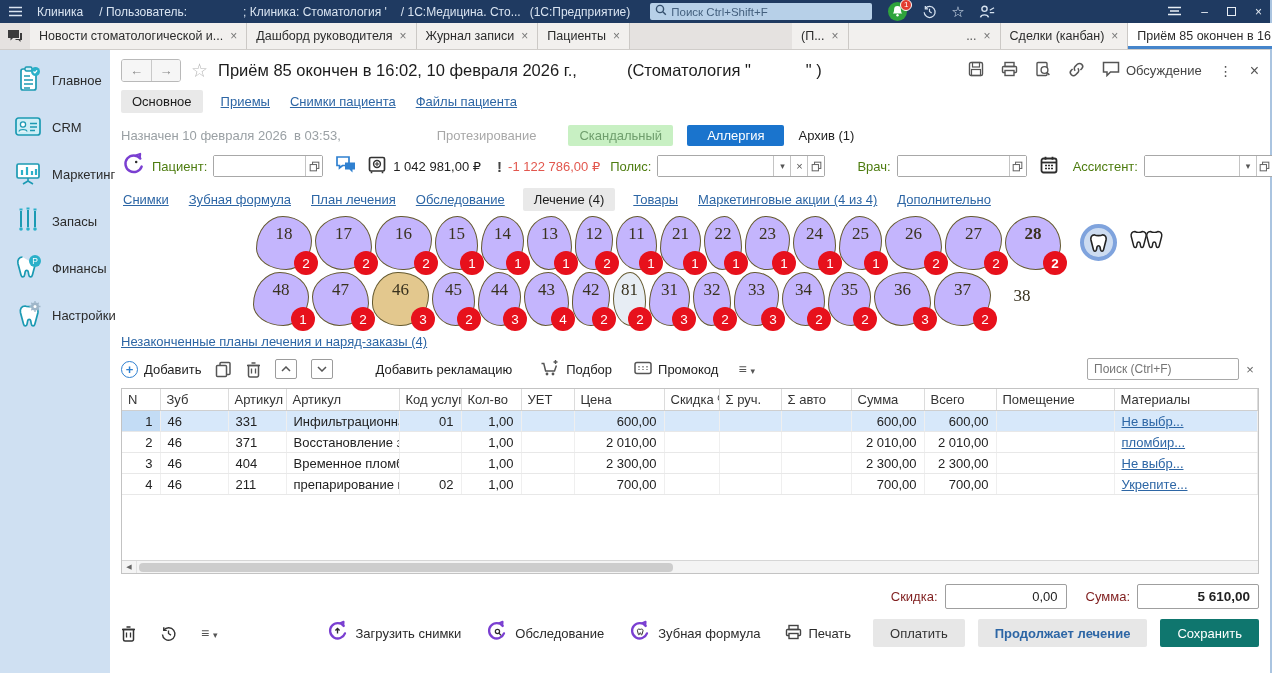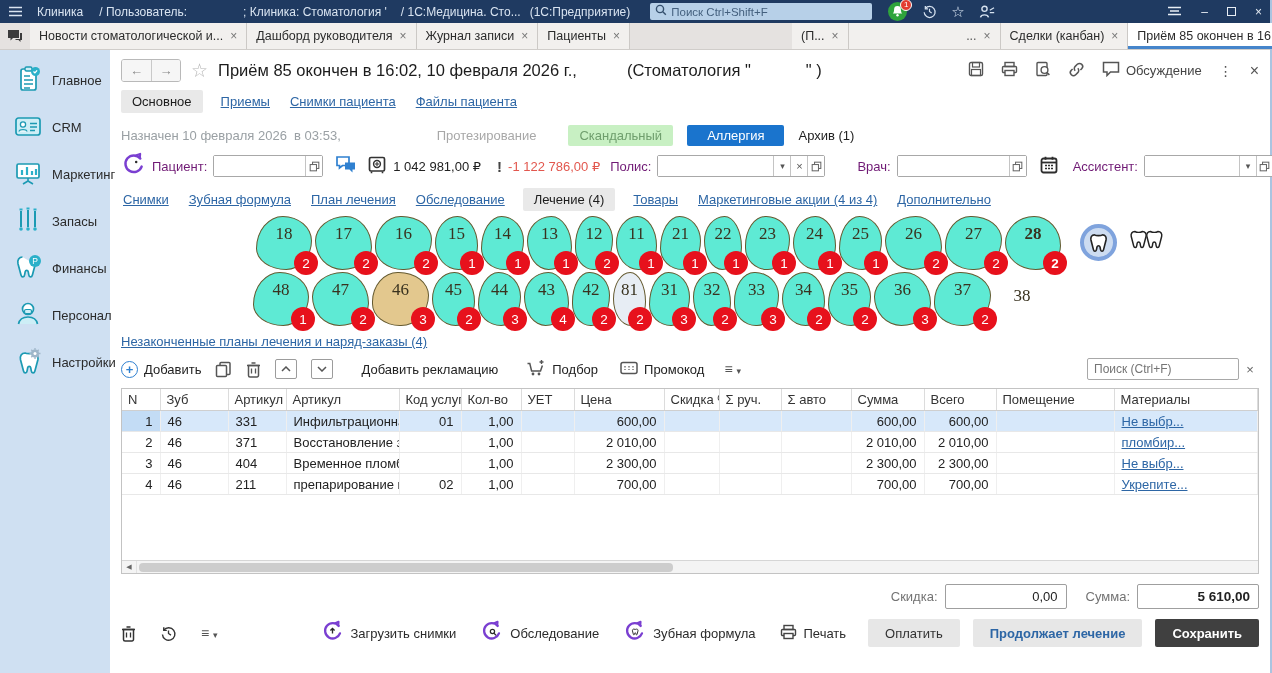--- a/index.html
+++ b/index.html
@@ -58,34 +58,34 @@
   
   .status-row{display:flex;align-items:center;margin-top:8px;height:24px;color:#9aa0a4;}
   .st-assigned{white-space:pre;}
   .st-category{margin-left:96px;color:#a8a8a8;}
   .st-tag-green{margin-left:32px;background:#c8f0c3;color:#6f9e6d;padding:3px 11px;border-radius:2px;}
   .st-tag-blue{margin-left:14px;background:#1a74cd;color:#fff;padding:3px 20px;border-radius:2px;}
   .st-archive{margin-left:14px;color:#222;}
 
   
   .patient-row{display:flex;align-items:center;margin-top:6px;height:26px;gap:6px;white-space:nowrap;}
-  .p-label{color:#701a75;}
+  .p-label{color:#4d7c0f;}
   .field{display:flex;align-items:center;border:1px solid #a8a8a8;border-radius:2px;height:22px;background:#fff;}
   .field input{border:none;outline:none;height:100%;padding:0 4px;font-size:12.5px;min-width:0;flex:1;}
   .fbtn{width:17px;height:100%;display:flex;align-items:center;justify-content:center;border-left:1px solid #c4c4c4;color:#555;font-size:9px;background:#fff;flex:none;cursor:pointer;}
   .amount{color:#222;}
   .debt{color:#e2574e;}
   .excl{color:#444;font-weight:bold;font-size:15px;margin-left:10px;}
 
   
   .teeth-block{margin-top:3px;}
   .teeth-row{display:flex;align-items:flex-start;}
   .row-upper{margin-left:135px;}
   .row-lower{margin-left:132px;margin-top:2px;}
-  .tooth{position:relative;height:54px;background:#5eead4;border:1.6px solid #655a30;margin-right:3px;flex:none;cursor:pointer;}
+  .tooth{position:relative;height:54px;background:#c4b5fd;border:1.6px solid #655a30;margin-right:3px;flex:none;cursor:pointer;}
   .tooth.selected{background:#e3c88e;}
   .tooth.deciduous{background:#e7edf4;}
   .tooth.missing{background:transparent;border:none;}
   .tooth-num{position:absolute;top:7px;left:0;right:0;text-align:center;font-family:"Liberation Serif","DejaVu Serif",serif;font-size:17px;color:#39321f;}
   .missing .tooth-num{top:14px;}
   .tooth-badge{position:absolute;right:-7px;bottom:-6px;width:24px;height:24px;border-radius:50%;background:#e7111c;color:#fff;font-size:13.5px;display:flex;align-items:center;justify-content:center;z-index:5;}
   .view-icons{display:flex;align-items:center;gap:10px;margin-left:16px;margin-top:8px;}
   .view-circle{width:37px;height:37px;border-radius:50%;border:4px solid #7fa3dd;background:#cddcf1;display:flex;align-items:center;justify-content:center;cursor:pointer;}
 
   
@@ -111,30 +111,30 @@
   tr.selected td.c0{background:#c3dcf5;}
   .cell-link{color:#2d66a5;text-decoration:underline;cursor:pointer;}
   .hscroll{position:absolute;left:0;right:0;bottom:0;height:13px;border-top:1px solid #d6d6d6;background:#f4f4f4;display:flex;align-items:center;}
   .hs-arrow{width:15px;height:100%;display:flex;align-items:center;justify-content:center;font-size:7px;color:#666;border-right:1px solid #e2e2e2;}
   .hs-thumb{height:9px;background:#cdcdcd;border-radius:4px;width:47%;margin-left:2px;}
 
   
   .totals{display:flex;align-items:center;justify-content:flex-end;gap:7px;margin-top:9px;height:26px;}
   .total-input{width:122px;height:25px;border:1px solid #9f9f9f;border-radius:2px;display:flex;align-items:center;justify-content:flex-end;padding:0 8px;background:#fff;}
   .sum-strong{font-weight:bold;font-size:13.5px;}
-  .total-label{margin-left:12px;color:#737373;}
+  .total-label{margin-left:12px;color:#7f1d1d;}
   .footer{display:flex;align-items:center;margin-top:7px;height:34px;}
   .f-icons{display:flex;align-items:center;gap:24px;color:#333;}
   .f-actions{display:flex;align-items:center;gap:24px;margin-left:auto;}
   .f-act{display:flex;align-items:center;gap:7px;color:#2b2b2b;cursor:pointer;white-space:nowrap;}
   .f-buttons{display:flex;gap:13px;margin-left:22px;}
   .btn{height:28px;display:flex;align-items:center;justify-content:center;border-radius:2px;padding:0 17px;cursor:pointer;white-space:nowrap;}
   .btn-grey{background:#e7e7e7;color:#333;}
   .btn-continue{background:#e7e7e7;color:#2d66a5;font-weight:bold;}
-  .btn-save{background:#404040;color:#fff;font-weight:bold;}
+  .btn-save{background:#0f766e;color:#fff;}
 </style>
 </head>
 <body>
 
 <div class="window">
 
   <div class="titlebar">
     <span class="tb-ic" style="margin-left:0">
       <svg width="15" height="11" viewBox="0 0 15 11">
           <path d="M1 1.5h13M1 5.5h13M1 9.5h13" stroke="#d9e4f1" stroke-width="1.6"></path>
@@ -272,28 +272,20 @@
             </svg></span>
           <span class="sb-label">Запасы</span>
         </div>
         <div class="sb-item">
           <span><svg width="30" height="30" viewBox="0 0 30 30">
               <path d="M9.5 5C6 5 4.2 8 5 11.7L8 23c.7 2.7 3.2 2.5 3.6-.2l.6-3.2c.3-1.6 2.7-1.6 3 0l.6 3.2c.4 2.7 2.9 2.9 3.6.2l2.8-10.5" fill="#fff" stroke="#1c9ab3" stroke-width="1.7"></path>
               <circle cx="22" cy="9" r="6" fill="#2bb0c9"></circle>
               <text x="22" y="12" font-size="8.5" fill="#fff" text-anchor="middle">P</text>
             </svg></span>
           <span class="sb-label">Финансы</span>
-        </div>
-        <div class="sb-item">
-          <span><svg width="30" height="30" viewBox="0 0 30 30">
-              <circle cx="15" cy="10" r="5.5" fill="#fff" stroke="#1c9ab3" stroke-width="1.7"></circle>
-              <rect x="11.5" y="10.5" width="7" height="4" rx="1.5" fill="#cdeef6" stroke="#1c9ab3" stroke-width="1.2"></rect>
-              <path d="M5.5 25c1-5 5-7 9.5-7s8.5 2 9.5 7" fill="#cdeef6" stroke="#1c9ab3" stroke-width="1.7"></path>
-            </svg></span>
-          <span class="sb-label">Персонал</span>
         </div>
         <div class="sb-item">
           <span><svg width="30" height="30" viewBox="0 0 30 30">
               <path d="M12 7C8.5 7 6.7 10 7.5 13.7L10.5 25c.7 2.7 3.2 2.5 3.6-.2l.6-3.2c.3-1.6 2.7-1.6 3 0l.6 3.2c.4 2.7 2.9 2.9 3.6.2l3-11.3C25.7 10 23.9 7 20.4 7c-1.7.9-6.7.9-8.4 0Z" fill="#fff" stroke="#1c9ab3" stroke-width="1.7"></path>
               <circle cx="22" cy="7.5" r="4" fill="#9fb6c9"></circle>
               <circle cx="22" cy="7.5" r="1.5" fill="#fff"></circle>
               <path d="M22 2v2M22 11v2M16.5 7.5h2M25.5 7.5h2M18.3 3.8l1.4 1.4M24.3 9.8l1.4 1.4M25.7 3.8l-1.4 1.4M19.7 9.8l-1.4 1.4" stroke="#9fb6c9" stroke-width="1.3"></path>
             </svg></span>
           <span class="sb-label">Настройки</span>
         </div>
@@ -605,21 +597,21 @@
         <span class="icon-sq">
             <svg width="10" height="6" viewBox="0 0 10 6">
               <path d="M1 5l4-4 4 4" fill="none" stroke="#555" stroke-width="1.5"></path>
             </svg>
           </span>
         <span class="icon-sq">
             <svg width="10" height="6" viewBox="0 0 10 6">
               <path d="M1 1l4 4 4-4" fill="none" stroke="#555" stroke-width="1.5"></path>
             </svg>
           </span>
-        <span class="tb-item" style="margin-left:14px">Добавить рекламацию</span>
+        <span class="tb-item" style="margin-left:28px">Добавить рекламацию</span>
         <span class="tb-item" style="margin-left:14px">
           <span><svg width="20" height="18" viewBox="0 0 20 18">
                 <path d="M1.5 4.5h2.3l1.8 7.5h8.9l1.9-5.5" fill="none" stroke="#555" stroke-width="1.5"></path>
                 <circle cx="7" cy="15" r="1.4" fill="#555"></circle>
                 <circle cx="13" cy="15" r="1.4" fill="#555"></circle>
                 <path d="M15.5 1v4M13.5 3h4" stroke="#555" stroke-width="1.4"></path>
               </svg></span>
           <span>Подбор</span>
         </span>
         <span class="tb-item" style="margin-left:8px">

